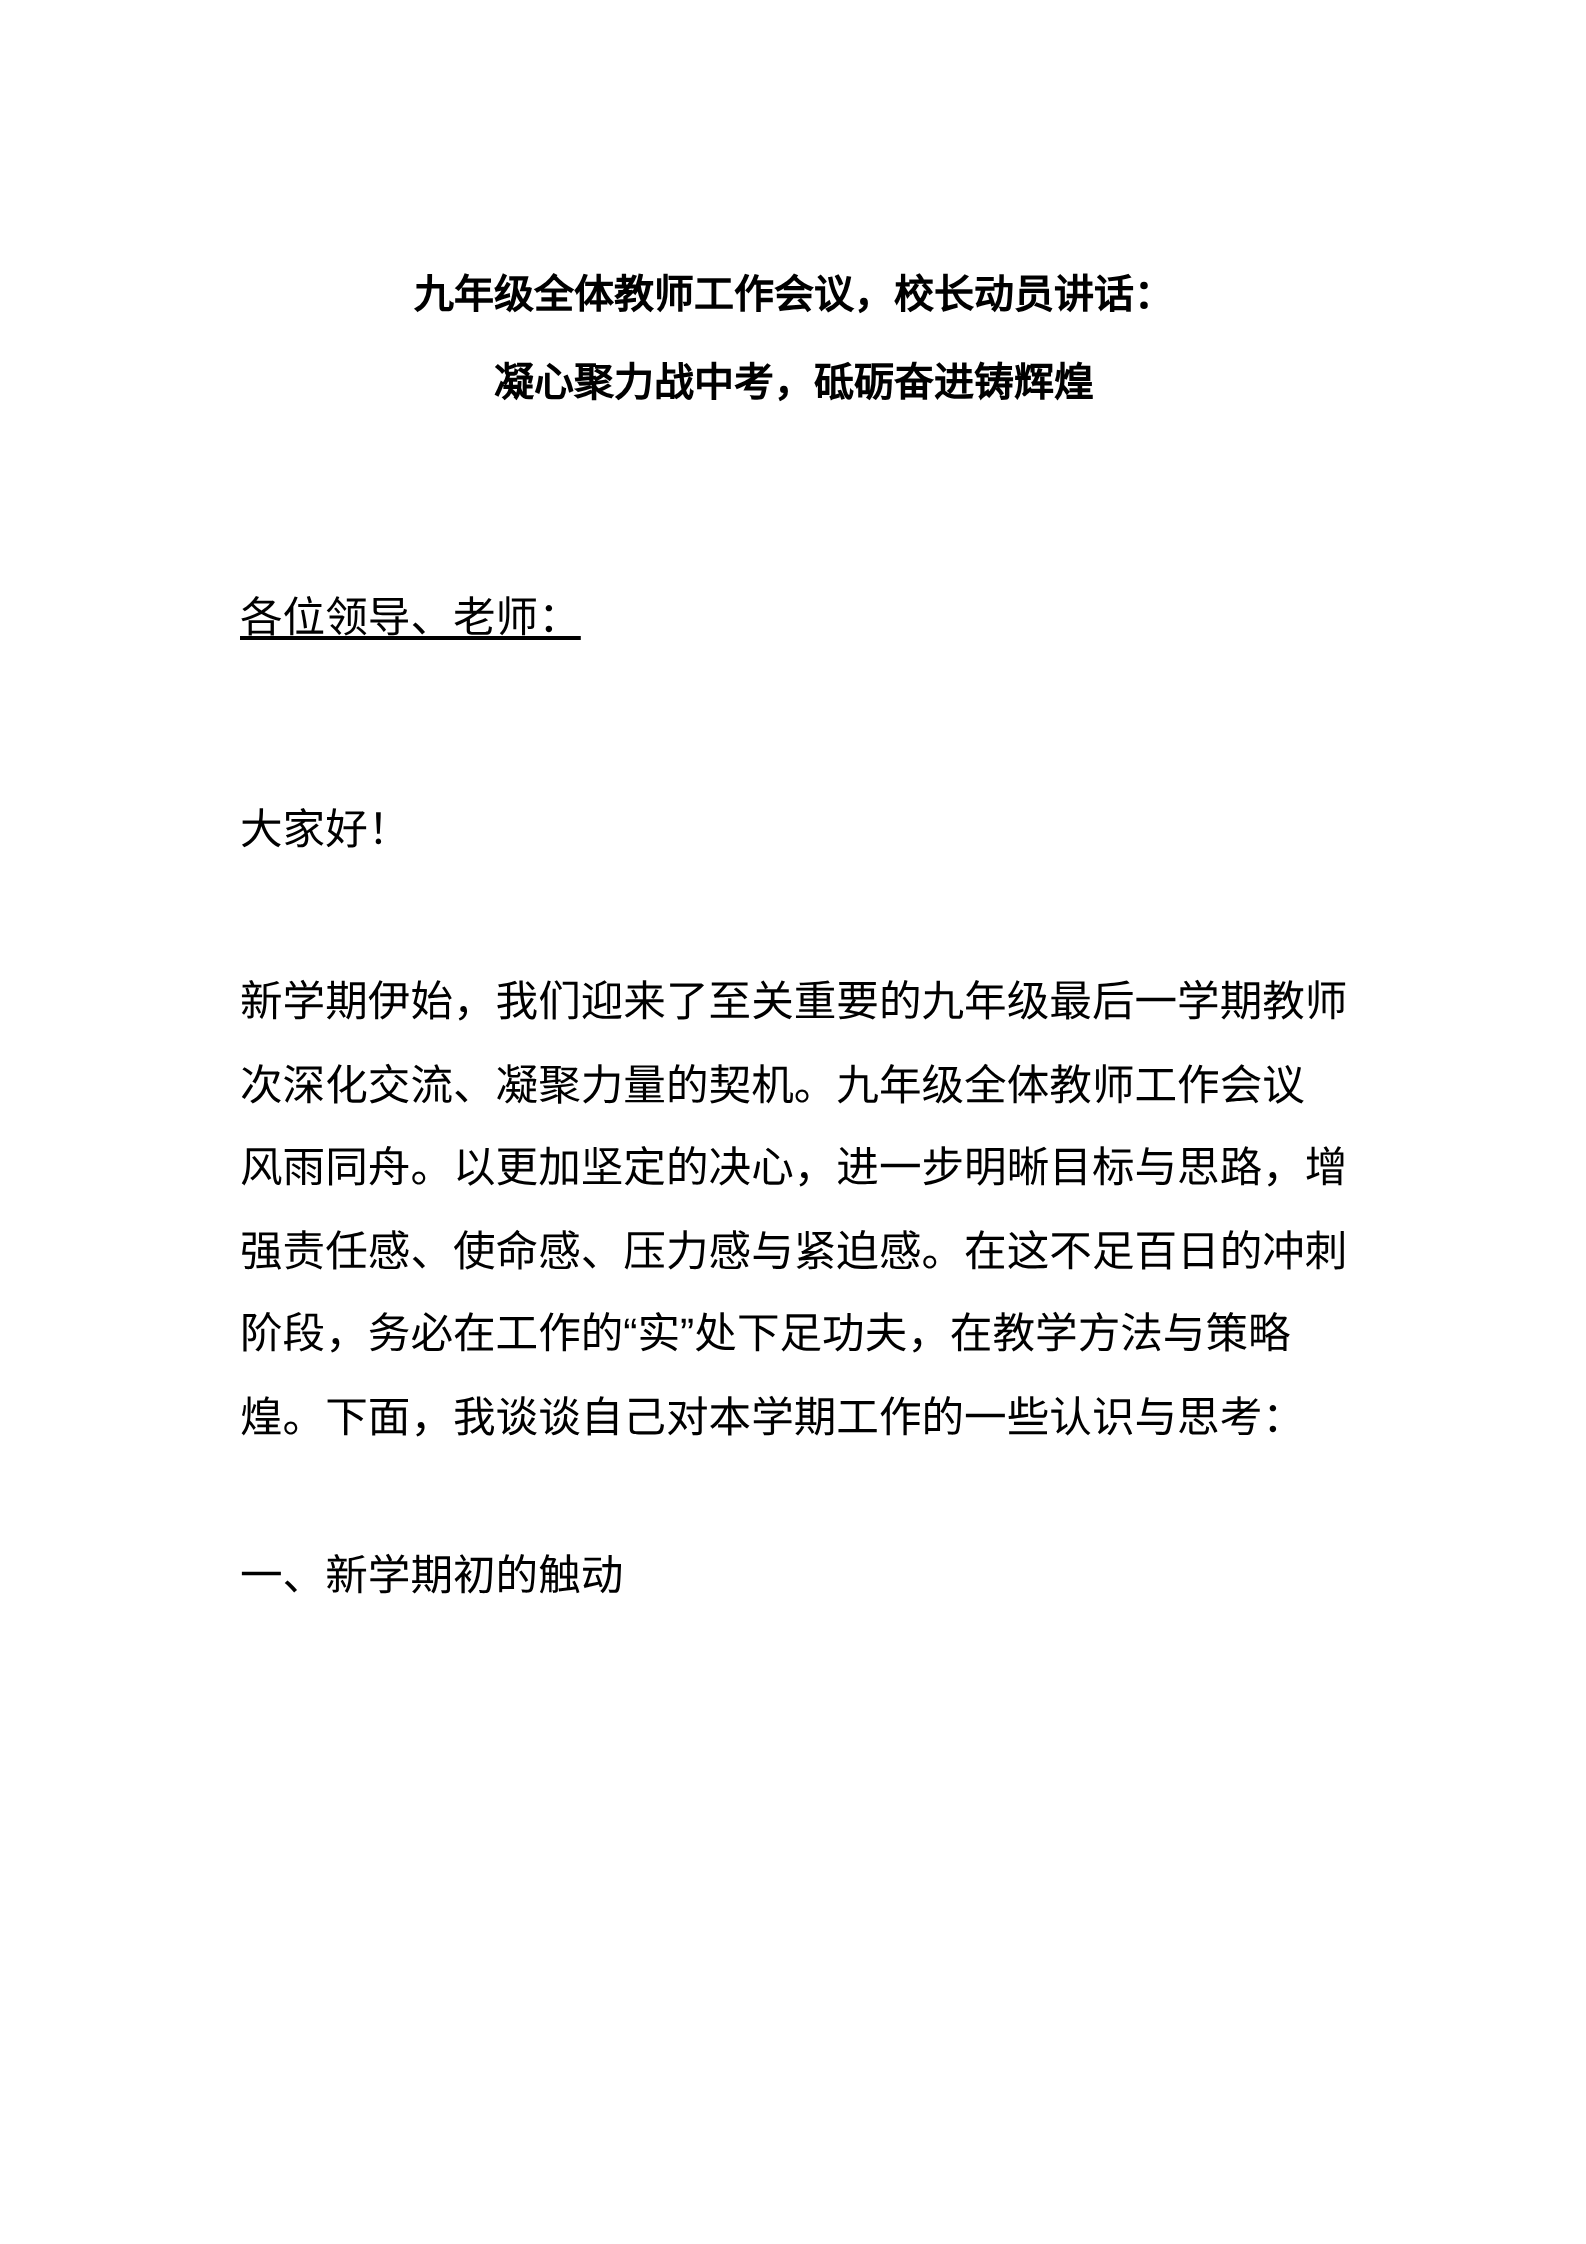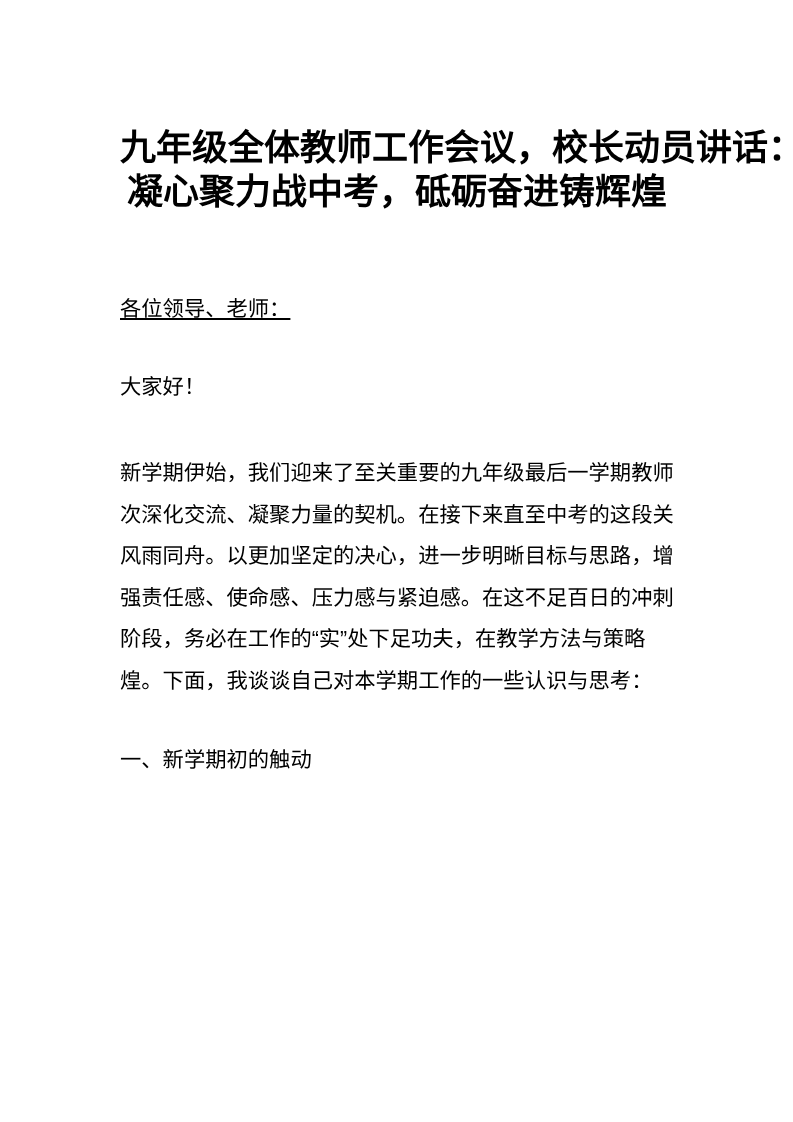--- a/index.html
+++ b/index.html
@@ -14,59 +14,59 @@
     margin: 0 auto;
     background: #ffffff;
     color: #000000;
     font-family: "Liberation Sans", "DejaVu Sans", sans-serif;
     box-sizing: border-box;
     padding: 0 119px 0 120px; 
     overflow: hidden;
   }
   .doc-title {
     margin: 0;
-    font-size: 36px;
+    font-size: 20px;
     font-weight: 700;
     line-height: 44px;
     text-align: center;
     white-space: nowrap;
     letter-spacing: 0;
   }
   .doc-title.first  { margin-top: 126px; }
   .doc-title.second { }
   .body-line {
     margin: 0;
     font-size: 21.3px;
     font-weight: 400;
     line-height: 41.5px;
     white-space: nowrap;
     text-align: left;
   }
   .salutation      { margin-top: 75px; text-decoration: underline; }
-  .greeting        { margin-top: 36px; }
+  .greeting        { margin-top: 64px; }
   .paragraph       { margin-top: 45px; }
   .paragraph p     { margin: 0; }
   .section-heading { margin-top: 38px; }
 </style>
 </head>
 <body>
 
 <div class="page">
 
   <h1 class="doc-title first">九年级全体教师工作会议，校长动员讲话：</h1>
 
   <h1 class="doc-title second">凝心聚力战中考，砥砺奋进铸辉煌</h1>
 
   <p class="body-line salutation">各位领导、老师：</p>
 
   <p class="body-line greeting">大家好！</p>
 
   <div class="paragraph">
       <p class="body-line">新学期伊始，我们迎来了至关重要的九年级最后一学期教师</p>
-      <p class="body-line">次深化交流、凝聚力量的契机。在接下来直至中考的这段关</p>
+      <p class="body-line">次深化交流、凝聚力量的契机。九年级全体教师工作会议</p>
       <p class="body-line">风雨同舟。以更加坚定的决心，进一步明晰目标与思路，增</p>
       <p class="body-line">强责任感、使命感、压力感与紧迫感。在这不足百日的冲刺</p>
       <p class="body-line">阶段，务必在工作的“实”处下足功夫，在教学方法与策略</p>
       <p class="body-line">煌。下面，我谈谈自己对本学期工作的一些认识与思考：</p>
     </div>
 
   <p class="body-line section-heading">一、新学期初的触动</p>
 
 </div>
 

